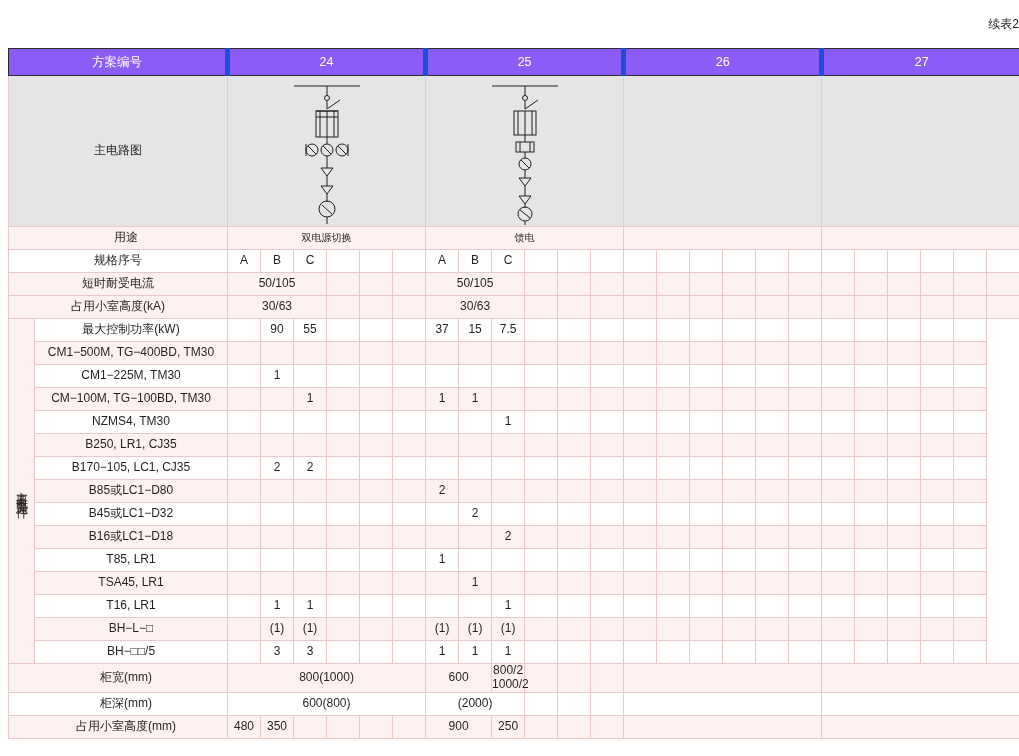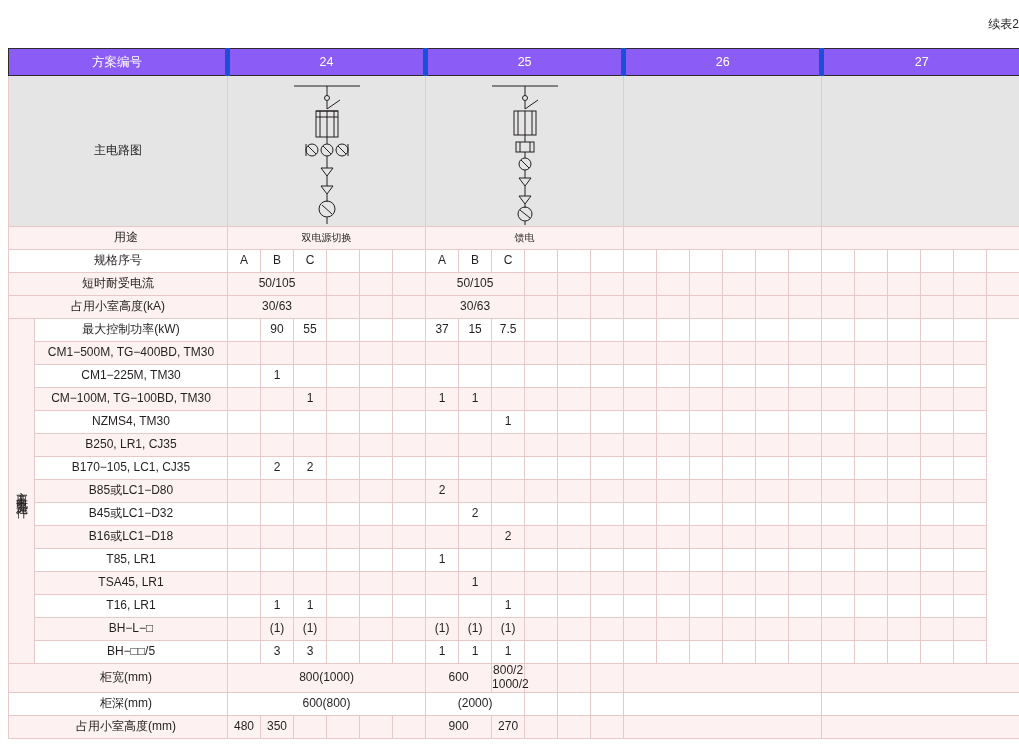--- a/index.html
+++ b/index.html
@@ -737,21 +737,21 @@
 
     <tr>
       <td colspan="2" class="shade rowlabel ctr">占用小室高度(mm)</td>
       <td class="shade">480</td>
       <td class="shade">350</td>
       <td class="shade"></td>
       <td class="shade"></td>
       <td class="shade"></td>
       <td class="shade"></td>
       <td colspan="2" class="shade">900</td>
-      <td class="shade">270</td>
+      <td class="shade">250</td>
       <td class="shade"></td>
       <td class="shade"></td>
       <td class="shade"></td>
       <td colspan="6" class="shade"></td>
       <td colspan="6" class="shade"></td>
     </tr>
 
   </tbody>
     </table>
 </div>

